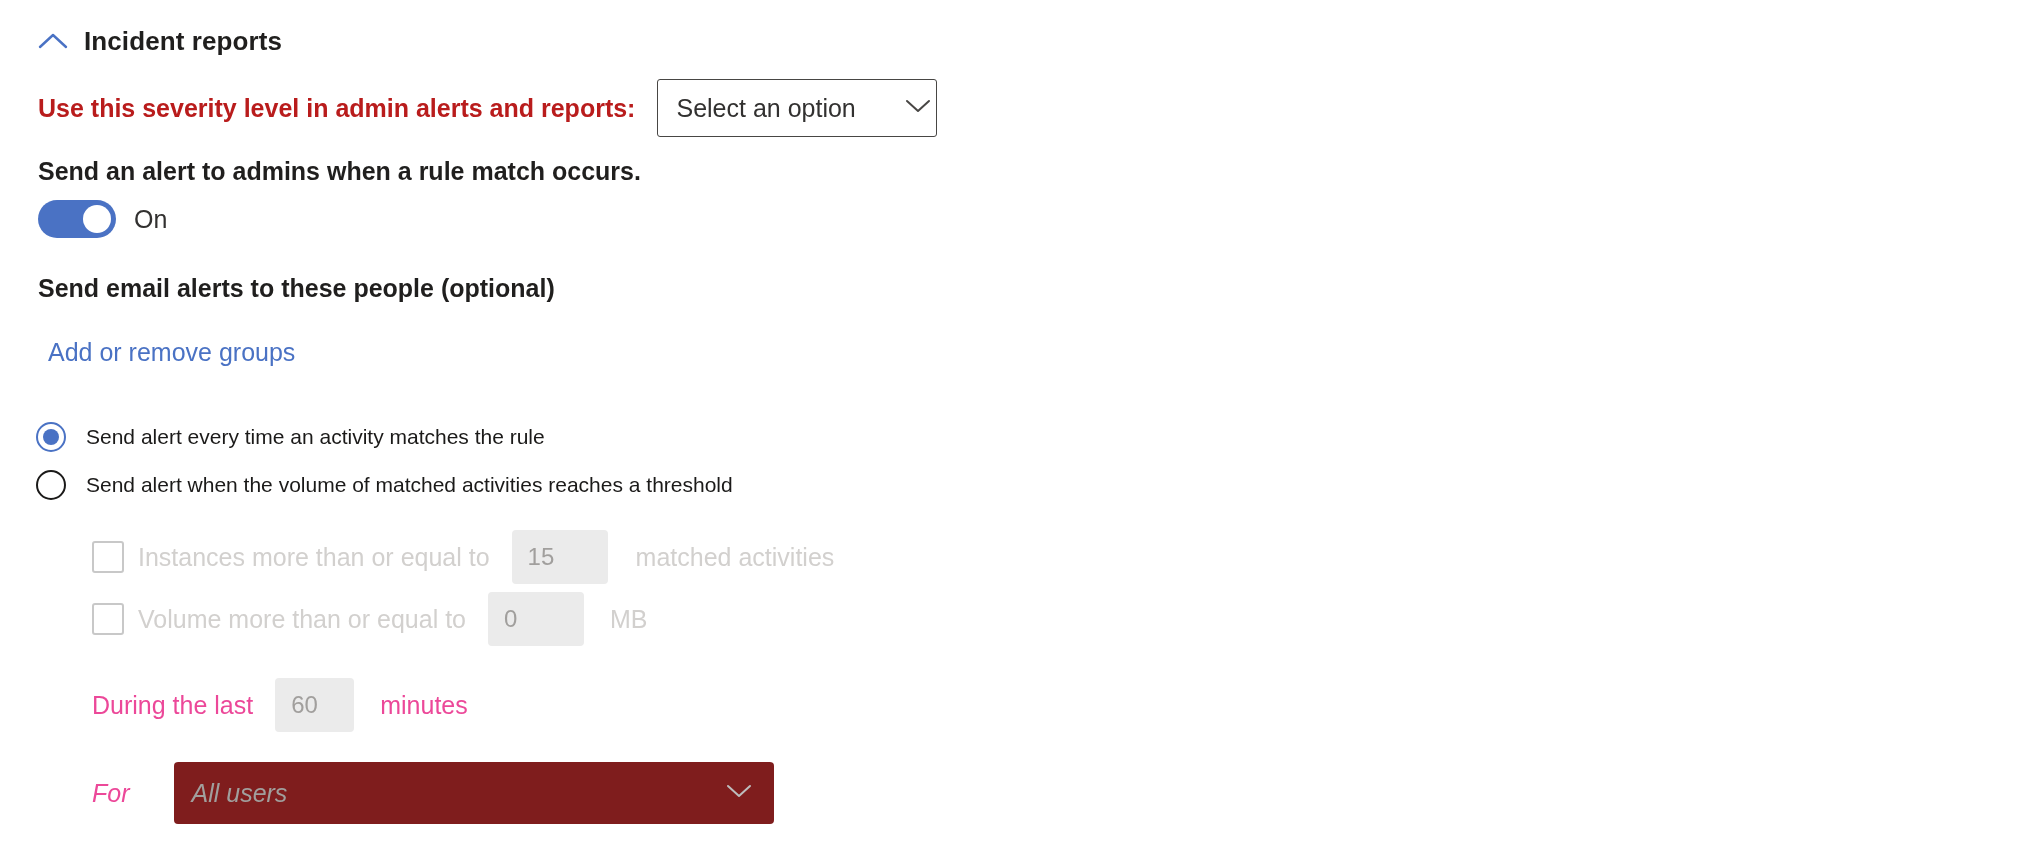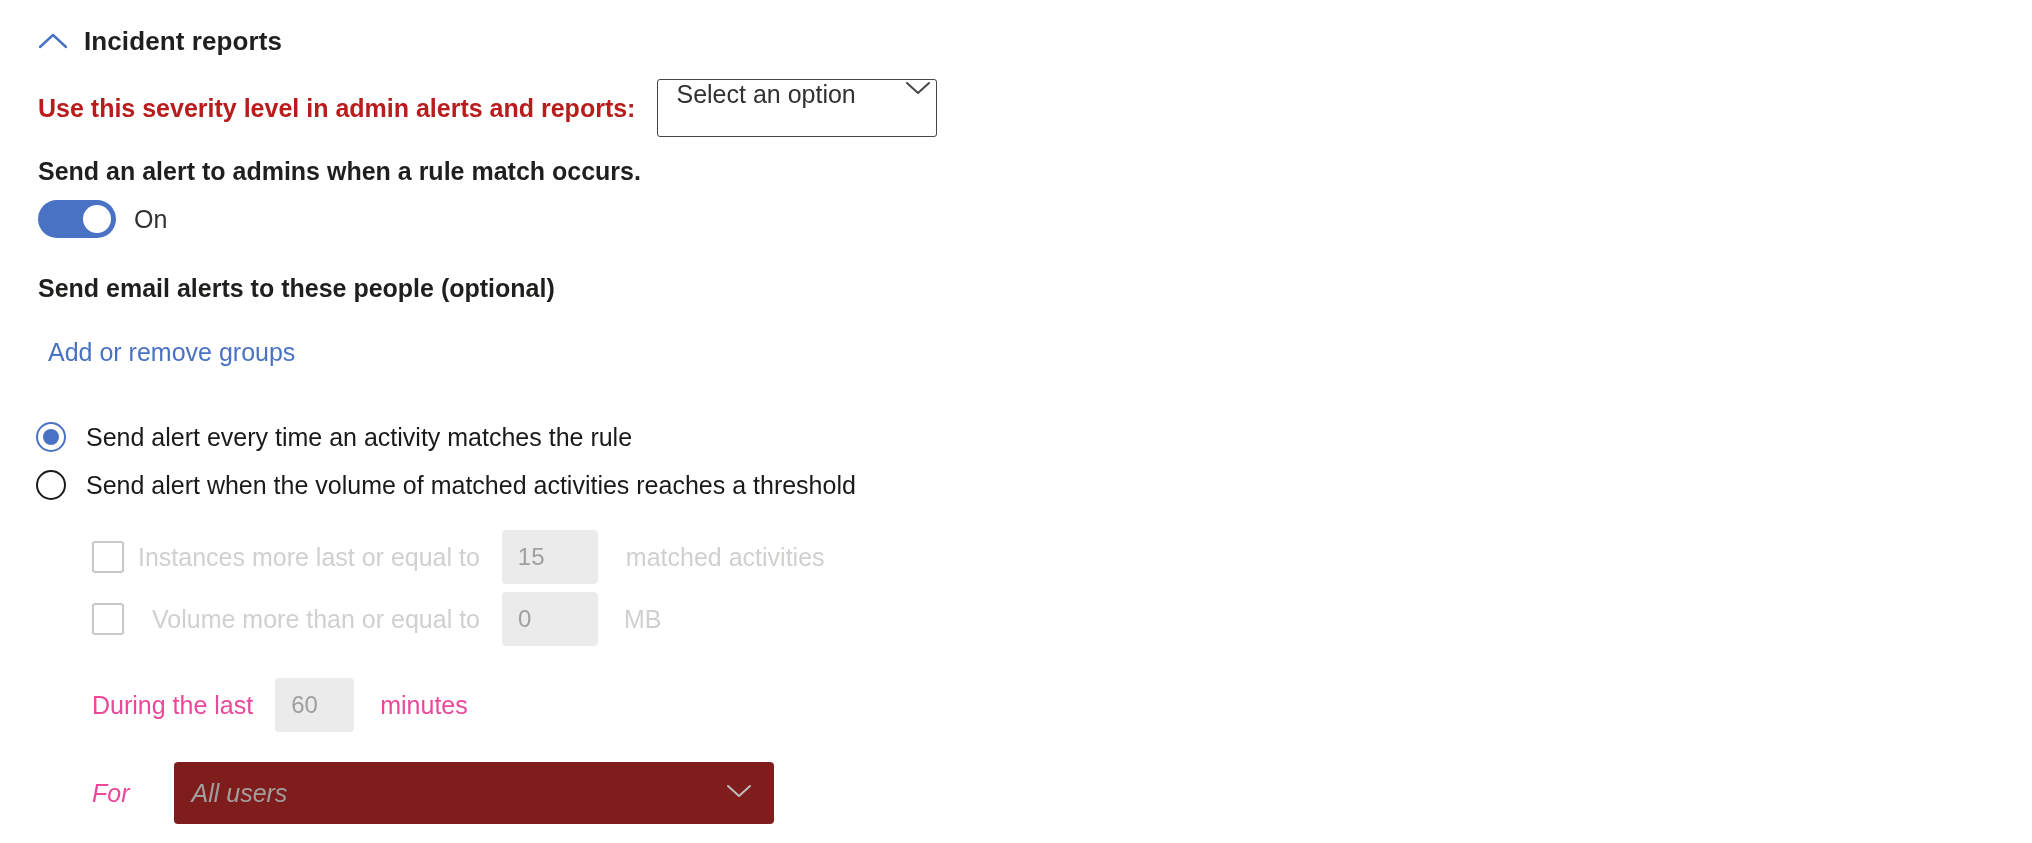--- a/index.html
+++ b/index.html
@@ -68,21 +68,21 @@
   }
   .severity-dropdown {
     margin-left: 22px;
     width: 280px;
     height: 58px;
     border: 1px solid #484644;
     border-radius: 3px;
     background: #ffffff;
     box-sizing: border-box;
     display: flex;
-    align-items: flex-start;
+    align-items: center;
     justify-content: space-between;
     padding: 0 16px 0 18px;
     cursor: pointer;
     gap: 39px;
   }
   .severity-dropdown .dd-text {
     font-size: 25px;
     color: #323130;
     white-space: nowrap;
   }
@@ -185,21 +185,21 @@
     left: 50%;
     top: 50%;
     width: 16px;
     height: 16px;
     margin-left: -8px;
     margin-top: -8px;
     border-radius: 50%;
     background: #4a72c4;
   }
   .radio-label {
-    font-size: 25px;
+    font-size: 21px;
     color: #1b1a19;
     white-space: nowrap;
   }
 
   
   .sub-row {
     position: absolute;
     display: flex;
     align-items: center;
   }
@@ -300,28 +300,28 @@
     <span class="radio checked"></span>
     <span class="radio-label">Send alert every time an activity matches the rule</span>
   </div>
   <div class="radio-row r2">
     <span class="radio"></span>
     <span class="radio-label">Send alert when the volume of matched activities reaches a threshold</span>
   </div>
 
   <div class="sub-row c1">
     <span class="checkbox-dis"></span>
-    <span class="dis-text" style="margin-left:14px;">Instances more last or equal to</span>
+    <span class="dis-text" style="margin-left:14px;">Instances more than or equal to</span>
     <span class="num-input instances" style="margin-left:22px;">15</span>
     <span class="dis-text" style="margin-left:28px;">matched activities</span>
   </div>
 
   <div class="sub-row c2">
     <span class="checkbox-dis"></span>
-    <span class="dis-text" style="margin-left:28px;">Volume more than or equal to</span>
+    <span class="dis-text" style="margin-left:14px;">Volume more than or equal to</span>
     <span class="num-input volume" style="margin-left:22px;">0</span>
     <span class="dis-text" style="margin-left:26px;">MB</span>
   </div>
 
   <div class="sub-row during">
     <span class="en-text">During the last</span>
     <span class="num-input minutes" style="margin-left:22px;">60</span>
     <span class="en-text" style="margin-left:26px;">minutes</span>
   </div>
 

